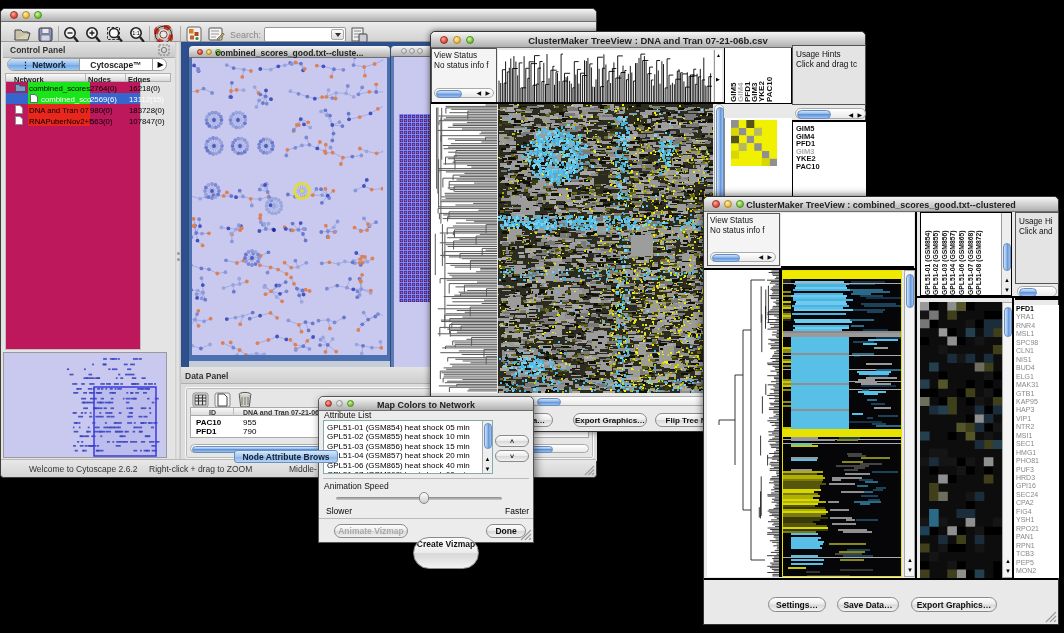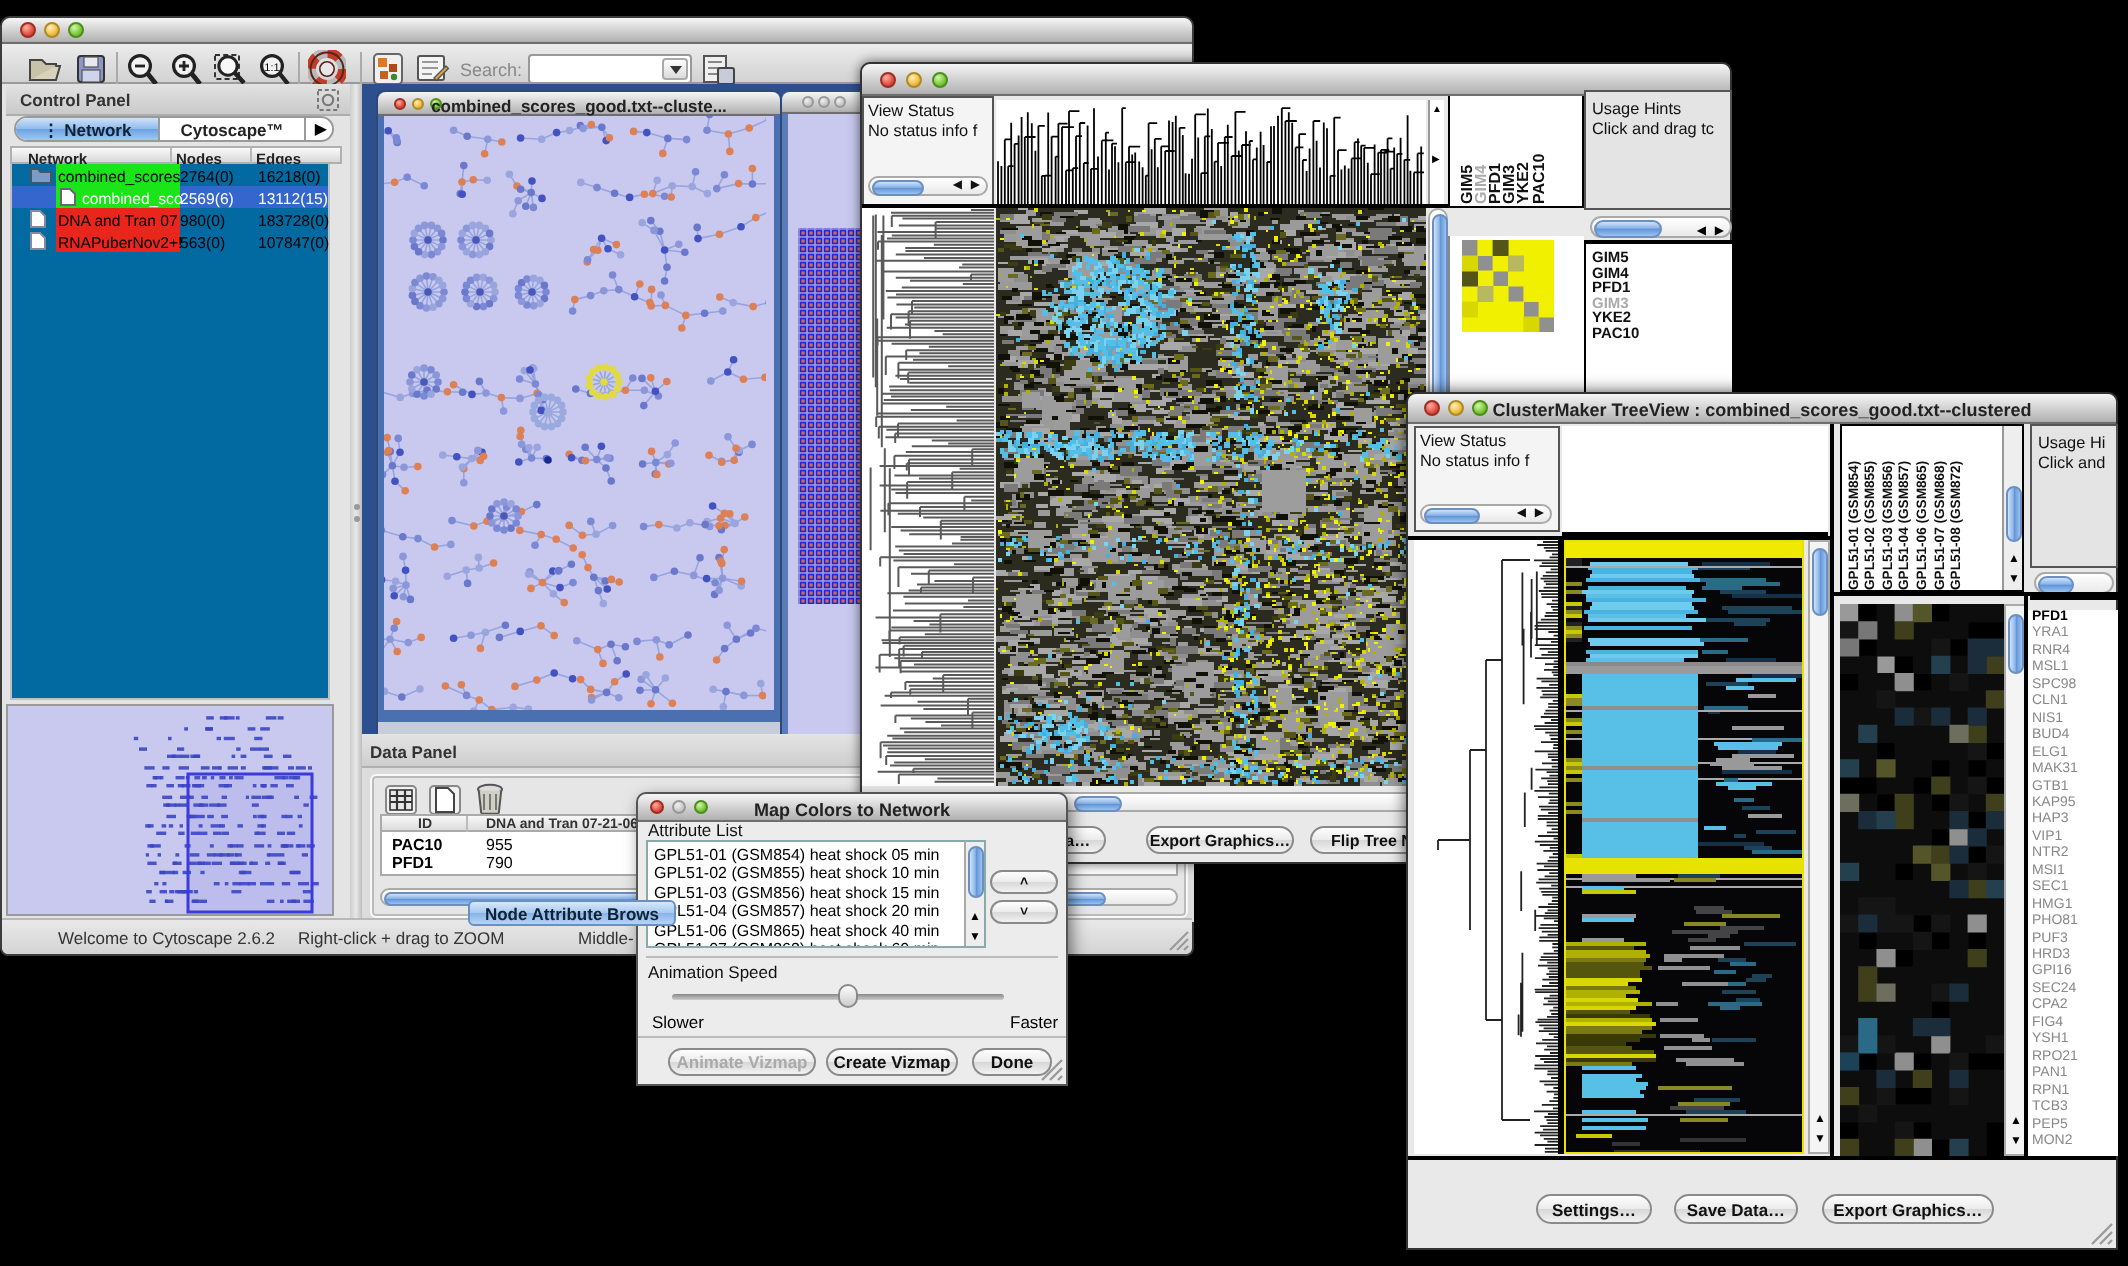--- a/index.html
+++ b/index.html
@@ -102,21 +102,21 @@
         <div class="abs" style="left:72px;top:0;width:72px;height:100%;font-size:8.5px;font-weight:bold;color:#222;text-align:center;line-height:12px">Cytoscape™</div>
         <div class="abs" style="left:144px;top:0;width:16px;height:100%;border-left:1px solid #9a9a9a;text-align:center;font-size:8px;line-height:12px">▶</div>
       </div>
       <div class="abs" style="left:4px;top:31px;width:166px;height:9px;background:linear-gradient(#fafafa,#d8d8d8);border:1px solid #b0b0b0;font-size:7.5px;font-weight:bold;color:#222">
         <span class="abs" style="left:8px;top:0.5px">Network</span>
         <span class="abs" style="left:82px;top:0.5px">Nodes</span>
         <span class="abs" style="left:122px;top:0.5px">Edges</span>
         <span class="abs" style="left:79px;top:0;width:1px;height:9px;background:#b8b8b8"></span>
         <span class="abs" style="left:119px;top:0;width:1px;height:9px;background:#b8b8b8"></span>
       </div>
-      <div class="abs" style="left:4px;top:40px;width:160px;height:268px;background:#0369a1;border:1px solid #c0c0c0;border-top:none;font-size:7.8px">
+      <div class="abs" style="left:4px;top:40px;width:136px;height:268px;background:#be185d;border:1px solid #c0c0c0;border-top:none;font-size:7.8px">
         <div class="abs" style="left:0;top:0px;width:100%;height:11px;">
           <svg class="abs" style="left:9px;top:1px" width="11" height="9" viewBox="0 0 11 9">
             <path d="M0.5 8.5 V1.5 H4 L5.2 3 H10.5 V8.5 Z" fill="#7a9cc8" stroke="#456"></path>
           </svg>
           <span class="abs" style="left:22px;top:0;width:62px;height:11px;background:#19e519"></span>
           <span class="abs" style="left:23px;top:1.5px">combined_scores</span>
           <span class="abs" style="left:84px;top:1.5px">2764(0)</span>
           <span class="abs" style="left:123px;top:1.5px">16218(0)</span>
         </div>
         <div class="abs" style="left:0;top:11px;width:100%;height:11px;background:#3566cd">
@@ -1352,20 +1352,21 @@
     </div>
     <svg class="abs" style="right:1px;bottom:1px" width="11" height="11" viewBox="0 0 11 11">
       <path d="M10 1 L1 10 M10 4.5 L4.5 10 M10 8 L8 10" stroke="#9a9a9a" stroke-width="1.1"></path>
     </svg>
   </div>
 <div class="abs" style="left:430px;top:31px;width:436px;height:401px;background:#e9e9e9;border:1px solid #333;border-radius:5px 5px 0 0;box-shadow:0 0 6px rgba(0,0,0,.6)">
     <div class="win-title" style="position:absolute;left:0;top:0;width:100%;height:16px;border-radius:5px 5px 0 0">
       <span class="tl r" style="left:9px"></span>
       <span class="tl y" style="left:22px"></span>
       <span class="tl g" style="left:35px"></span>
+      <div class="ttext" style="top:3px;font-size:9.5px">ClusterMaker TreeView : DNA and Tran 07-21-06b.csv</div>
     </div>
     <div class="abs panel-lbl" style="left:0px;top:16px;width:66px;height:55px;background:#f4f4f4;border:1px solid #555;padding:2px 0 0 2px">View Status<br>No status info f<div class="sb-track" style="left:2px;top:39px;width:60px;height:10px">
         <div class="sb-thumb" style="left:1px;top:0.5px;width:26px;height:8px"></div>
         <span class="abs" style="right:12px;top:1px;font-size:6px">◀</span>
         <span class="abs" style="right:3px;top:1px;font-size:6px">▶</span>
       </div></div>
     <div class="abs" style="left:67px;top:18px;width:215px;height:52px;border-bottom:2px solid #000">
       <svg width="215" height="52">
         <rect width="215" height="52" fill="#fff"></rect>
         <path stroke="#000" stroke-width="0.9" fill="none" d="M1 30.6V52M2.7 33V52M4.4 19.7V52M4.4 19.7H7.6M6.1 33.1V52M6.1 33.1H8.7M7.6 11.4V52M9.3 21.9V52M9.3 21.9H11.4M11.3 17.7V52M12.8 8.5V52M14.4 18.5V52M14.4 18.5H19.8M15.9 6.1V52M17.9 11.6V52M19.7 25.4V52M21.2 12.9V52M21.2 12.9H24.4M22.9 37.9V52M22.9 37.9H24.5M24.4 37.8V52M24.4 37.8H28.1M26.1 6.2V52M27.8 18.3V52M27.8 18.3H30.9M29.8 28.3V52M29.8 28.3H31.7M31.2 11.8V52M31.2 11.8H35.8M33 13.6V52M33 13.6H39M35 35.2V52M35 35.2H38.2M36.5 5.6V52M36.5 5.6H41.7M38.4 34.1V52M38.4 34.1H41.1M40 18.1V52M40 18.1H43M41.9 11.5V52M41.9 11.5H44.6M43.9 31.5V52M43.9 31.5H46.4M45.8 12.8V52M47.5 34.4V52M47.5 34.4H51.4M49 4.1V52M51 28.2V52M52.9 20.2V52M52.9 20.2H58.7M54.9 16.3V52M54.9 16.3H56.5M56.5 34.8V52M58 21.8V52M58 21.8H60.5M59.5 23.1V52M61.2 31.1V52M63.1 4.1V52M63.1 4.1H64.9M64.9 31.1V52M64.9 31.1H69.6M66.5 23.3V52M66.5 23.3H72.1M68.1 27.2V52M69.6 26.2V52M71.6 30.8V52M73.3 33.6V52M74.9 37.8V52M74.9 37.8H76.7M76.3 11.6V52M76.3 11.6H80.6M77.8 24.6V52M79.4 19.4V52M79.4 19.4H82.8M80.9 33.6V52M82.6 23.2V52M82.6 23.2H87M84.6 25.5V52M84.6 25.5H89.3M86.5 10.3V52M88.3 11V52M89.9 7.9V52M91.8 13.9V52M91.8 13.9H94.7M93.4 17.5V52M94.8 36.6V52M96.5 36.9V52M98 29.4V52M99.6 7.2V52M99.6 7.2H104.9M101.1 18.8V52M102.6 36.6V52M102.6 36.6H106.1M104.4 18.2V52M104.4 18.2H107.1M105.9 4.3V52M107.9 14.5V52M109.3 30.8V52M109.3 30.8H110.8M111 21.4V52M111 21.4H116.5M112.6 33V52M114.4 18.5V52M114.4 18.5H118.3M115.9 12.4V52M117.8 28V52M117.8 28H123.4M119.7 5.9V52M119.7 5.9H124.8M121.4 25.3V52M123 22.5V52M123 22.5H127.4M125 15.6V52M126.8 20.5V52M126.8 20.5H128.4M128.5 29.7V52M128.5 29.7H130.4M130.4 23.8V52M132.3 15.9V52M133.8 22.5V52M135.6 31V52M135.6 31H137.8M137.5 13.1V52M139 13V52M141 7.9V52M142.9 4.1V52M142.9 4.1H147.2M144.7 10.5V52M144.7 10.5H150.4M146.4 6.1V52M148.1 11.4V52M149.8 23.7V52M149.8 23.7H153.7M151.6 17.1V52M151.6 17.1H155M153.4 30V52M153.4 30H155.4M155.3 35.5V52M156.8 24.2V52M158.7 10.5V52M158.7 10.5H162.1M160.3 20.4V52M162 33.7V52M163.9 11.3V52M165.5 14.1V52M167.2 37.9V52M167.2 37.9H169.8M169.1 8.8V52M169.1 8.8H172.3M171 25.1V52M171 25.1H175.3M172.7 34.8V52M174.4 32.8V52M176.3 34.3V52M177.8 29.2V52M177.8 29.2H183M179.3 21.1V52M179.3 21.1H181.8M181 19.2V52M182.6 22.8V52M182.6 22.8H184.8M184.1 23.9V52M184.1 23.9H189.5M185.9 31.4V52M187.5 37.1V52M187.5 37.1H191.9M189.3 22.3V52M191.1 26.3V52M191.1 26.3H196.1M192.5 24.9V52M192.5 24.9H196.6M194.2 25.8V52M194.2 25.8H199.3M195.8 19.2V52M195.8 19.2H198.2M197.3 34.3V52M197.3 34.3H199.3M199.1 23.7V52M200.6 26.9V52M200.6 26.9H203.2M202.3 18.9V52M204.2 29.9V52M204.2 29.9H207.1M205.8 7.6V52M207.2 35.4V52M209 36.2V52M209 36.2H214M210.8 26.7V52M210.8 26.7H213.9M212.6 23.3V52"></path>
@@ -1471,21 +1472,21 @@
     <div class="aqbtn" style="left:176px;top:38px;width:34px;height:12px;font-size:7px;line-height:11px">˄</div>
     <div class="aqbtn" style="left:176px;top:53px;width:34px;height:12px;font-size:7px;line-height:11px">˅</div>
     <div class="abs" style="left:4px;top:81px;width:206px;height:1px;background:#bbb"></div>
     <div class="abs" style="left:5px;top:84px;font-size:8.5px;color:#111">Animation Speed</div>
     <div class="abs" style="left:17px;top:100px;width:166px;height:3px;background:linear-gradient(#888,#ccc);border-radius:2px"></div>
     <div class="abs" style="left:100px;top:95px;width:10px;height:12px;background:linear-gradient(#fdfdfd,#ccc);border:1px solid #888;border-radius:5px 5px 5px 5px"></div>
     <div class="abs" style="left:7px;top:109px;font-size:8.5px">Slower</div>
     <div class="abs" style="left:186px;top:109px;font-size:8.5px">Faster</div>
     <div class="abs" style="left:0;top:121px;width:100%;height:1px;background:#bbb"></div>
     <div class="aqbtn" style="left:15px;top:127px;width:74px;height:14px;font-size:8.5px;line-height:13px;color:#aaa">Animate Vizmap</div>
-    <div class="aqbtn" style="left:94px;top:127px;width:66px;height:14px;font-size:8.5px;line-height:13px">Create Vizmap</div>
+    <div class="aqbtn" style="left:94px;top:140px;width:66px;height:32px;font-size:8.5px;line-height:13px">Create Vizmap</div>
     <div class="aqbtn" style="left:167px;top:127px;width:40px;height:14px;font-size:8.5px;line-height:13px">Done</div>
     <svg class="abs" style="right:1px;bottom:1px" width="12" height="12" viewBox="0 0 12 12">
       <path d="M11 1 L1 11 M11 5 L5 11 M11 9 L9 11" stroke="#9a9a9a" stroke-width="1.2"></path>
     </svg>
   </div>
 <div class="abs" style="left:703px;top:196px;width:356px;height:429px;background:#e9e9e9;border:1px solid #333;border-radius:5px 5px 0 0;box-shadow:0 0 8px rgba(0,0,0,.7)">
     <div class="win-title" style="position:absolute;left:0;top:0;width:100%;height:15px;border-radius:5px 5px 0 0">
       <span class="tl r" style="left:8px"></span>
       <span class="tl y" style="left:20px"></span>
       <span class="tl g" style="left:32px"></span>

